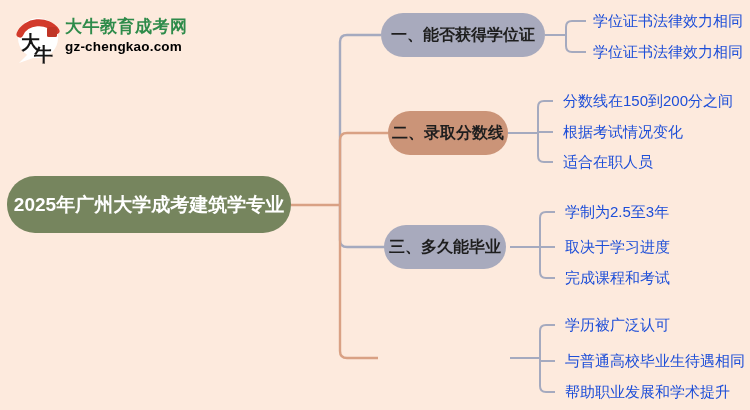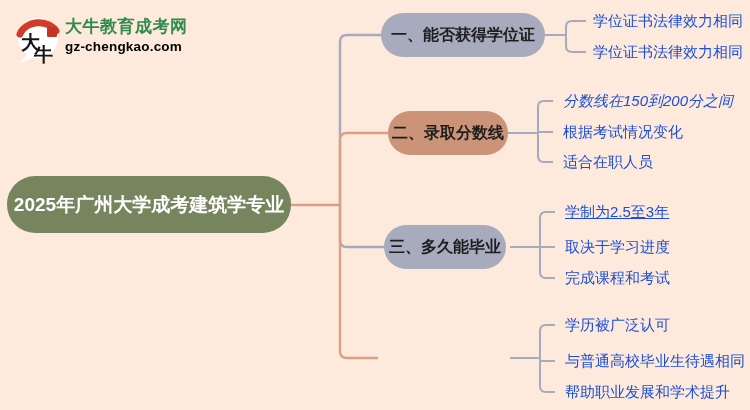--- a/index.html
+++ b/index.html
@@ -100,25 +100,25 @@
 
   <div class="root-node" style="background-color: rgb(118, 133, 94);">2025年广州大学成考建筑学专业</div>
 
   <div class="pill pill-1" style="background-color: rgb(168, 170, 189);">一、能否获得学位证</div>
   <div class="pill pill-2" style="background-color: rgb(203, 148, 120);">二、录取分数线</div>
   <div class="pill pill-3" style="background-color: rgb(168, 170, 189);">三、多久能毕业</div>
 
   <div class="leaf" style="left:593px; top:21px;">学位证书法律效力相同</div>
   <div class="leaf" style="left:593px; top:52px;">学位证书法律效力相同</div>
 
-  <div class="leaf" style="left:563px; top:101px;font-style:italic;">分数线在150到200分之间</div>
+  <div class="leaf" style="left:563px; top:101px;">分数线在150到200分之间</div>
   <div class="leaf" style="left:563px; top:132px;">根据考试情况变化</div>
   <div class="leaf" style="left:563px; top:162px;">适合在职人员</div>
 
-  <div class="leaf" style="left:565px; top:212px;text-decoration:underline;">学制为2.5至3年</div>
+  <div class="leaf" style="left:565px; top:212px;">学制为2.5至3年</div>
   <div class="leaf" style="left:565px; top:247px;">取决于学习进度</div>
   <div class="leaf" style="left:565px; top:278px;">完成课程和考试</div>
 
   <div class="leaf" style="left:565px; top:325px;">学历被广泛认可</div>
   <div class="leaf" style="left:565px; top:361px;">与普通高校毕业生待遇相同</div>
   <div class="leaf" style="left:565px; top:392px;">帮助职业发展和学术提升</div>
 
 </div>
 
 </body></html>

